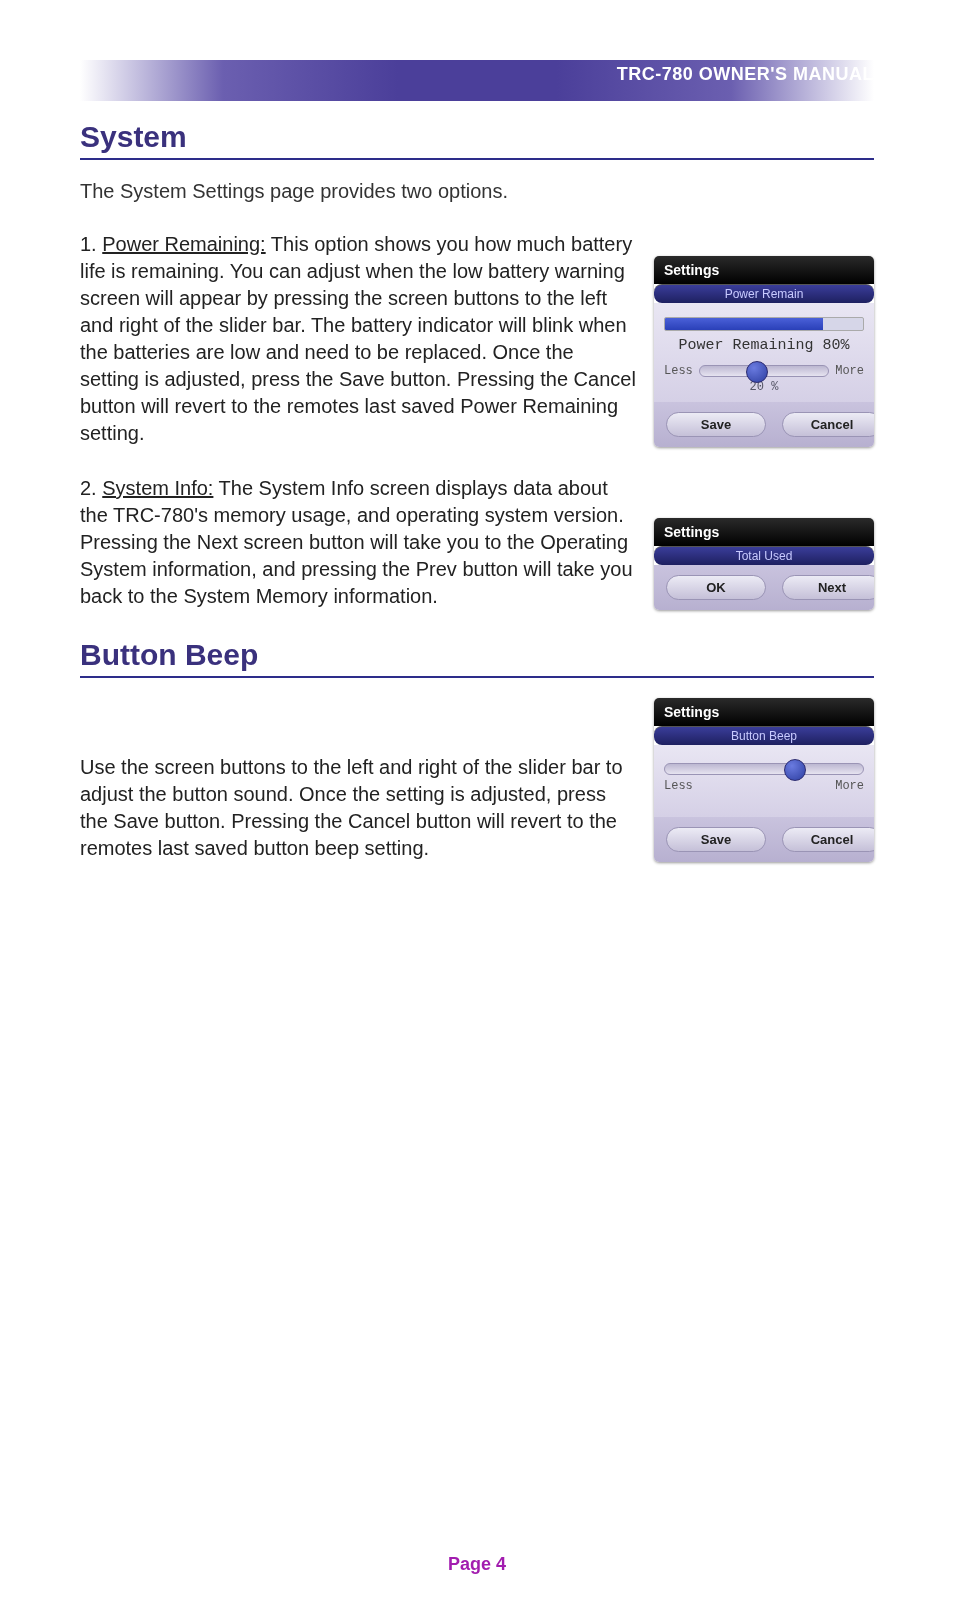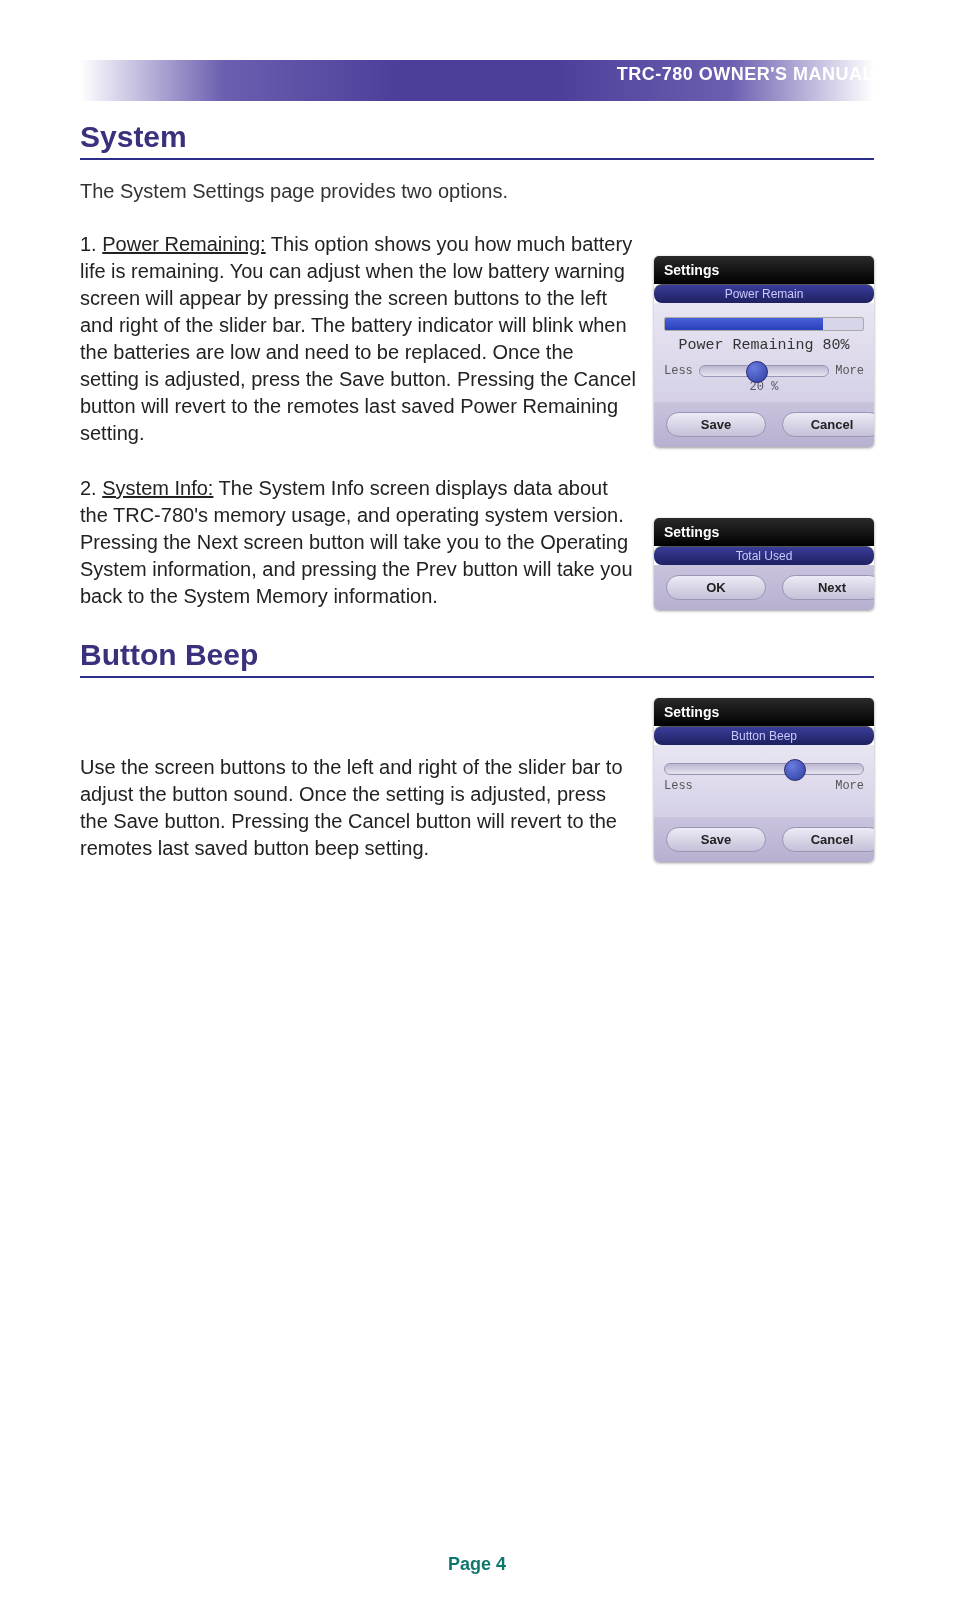--- a/index.html
+++ b/index.html
@@ -31,21 +31,21 @@
   .pr-txt{font-family:"Courier New",monospace;font-size:15px;text-align:center;margin:6px 0 10px;}
   
   .slider-wrap{display:flex;align-items:center;gap:6px;font-family:"Courier New",monospace;font-size:12px;color:#555;margin:4px 0 4px;}
   .slider{flex:1;height:10px;border-radius:6px;background:linear-gradient(#bcb7d1,#e6e3f0);border:1px solid #9a94b5;position:relative;}
   .thumb{position:absolute;top:-5px;width:20px;height:20px;border-radius:50%;
     background:radial-gradient(circle at 35% 30%,#6a7be0,#2d3ea0);border:1px solid #2a2a70;}
   .slider-val{text-align:center;font-family:"Courier New",monospace;font-size:12px;color:#556;margin-top:-2px;}
   
   .mem-row{display:flex;font-family:"Courier New",monospace;font-size:13px;color:#444;margin:2px 0;}
   .mem-row span:first-child{width:56px;}
-  .page-num{position:absolute;left:0;right:0;bottom:40px;text-align:center;font-weight:700;font-size:18px;color:#0f766e;}
+  .page-num{position:absolute;left:0;right:0;bottom:40px;text-align:center;font-weight:700;font-size:18px;color:#a21caf;}
 </style>
 </head>
 <body>
 
 <div class="page">
 
   <div class="manual-bar">
     <span class="sc">TRC-780 OWNER'S MANUAL</span>
   </div>
 

